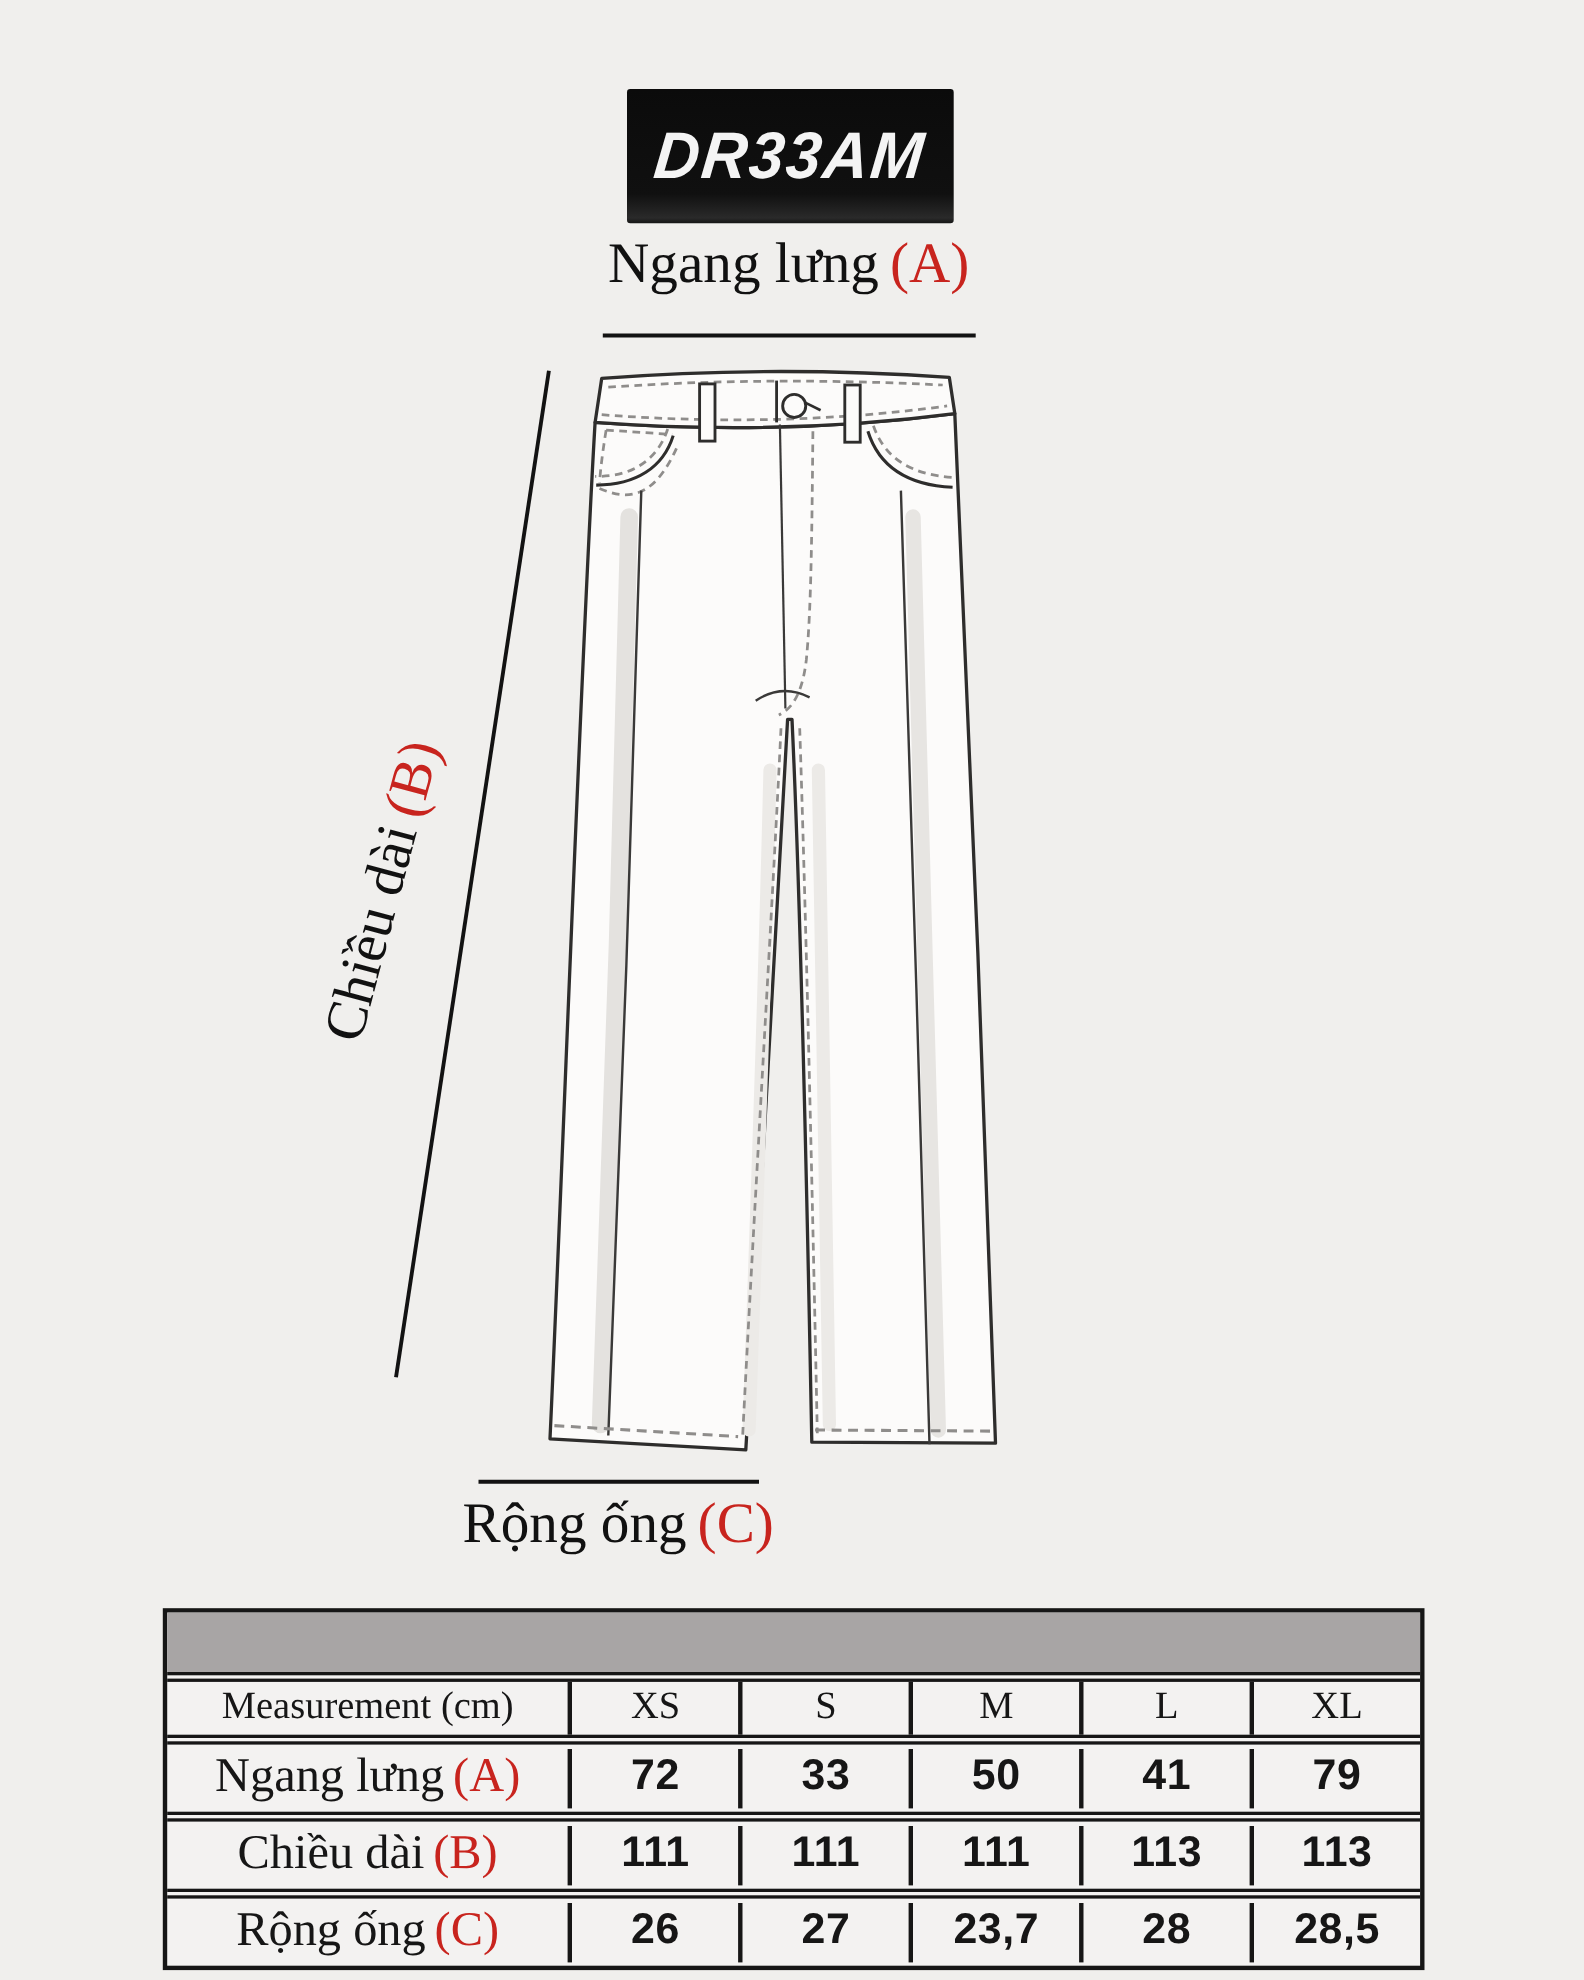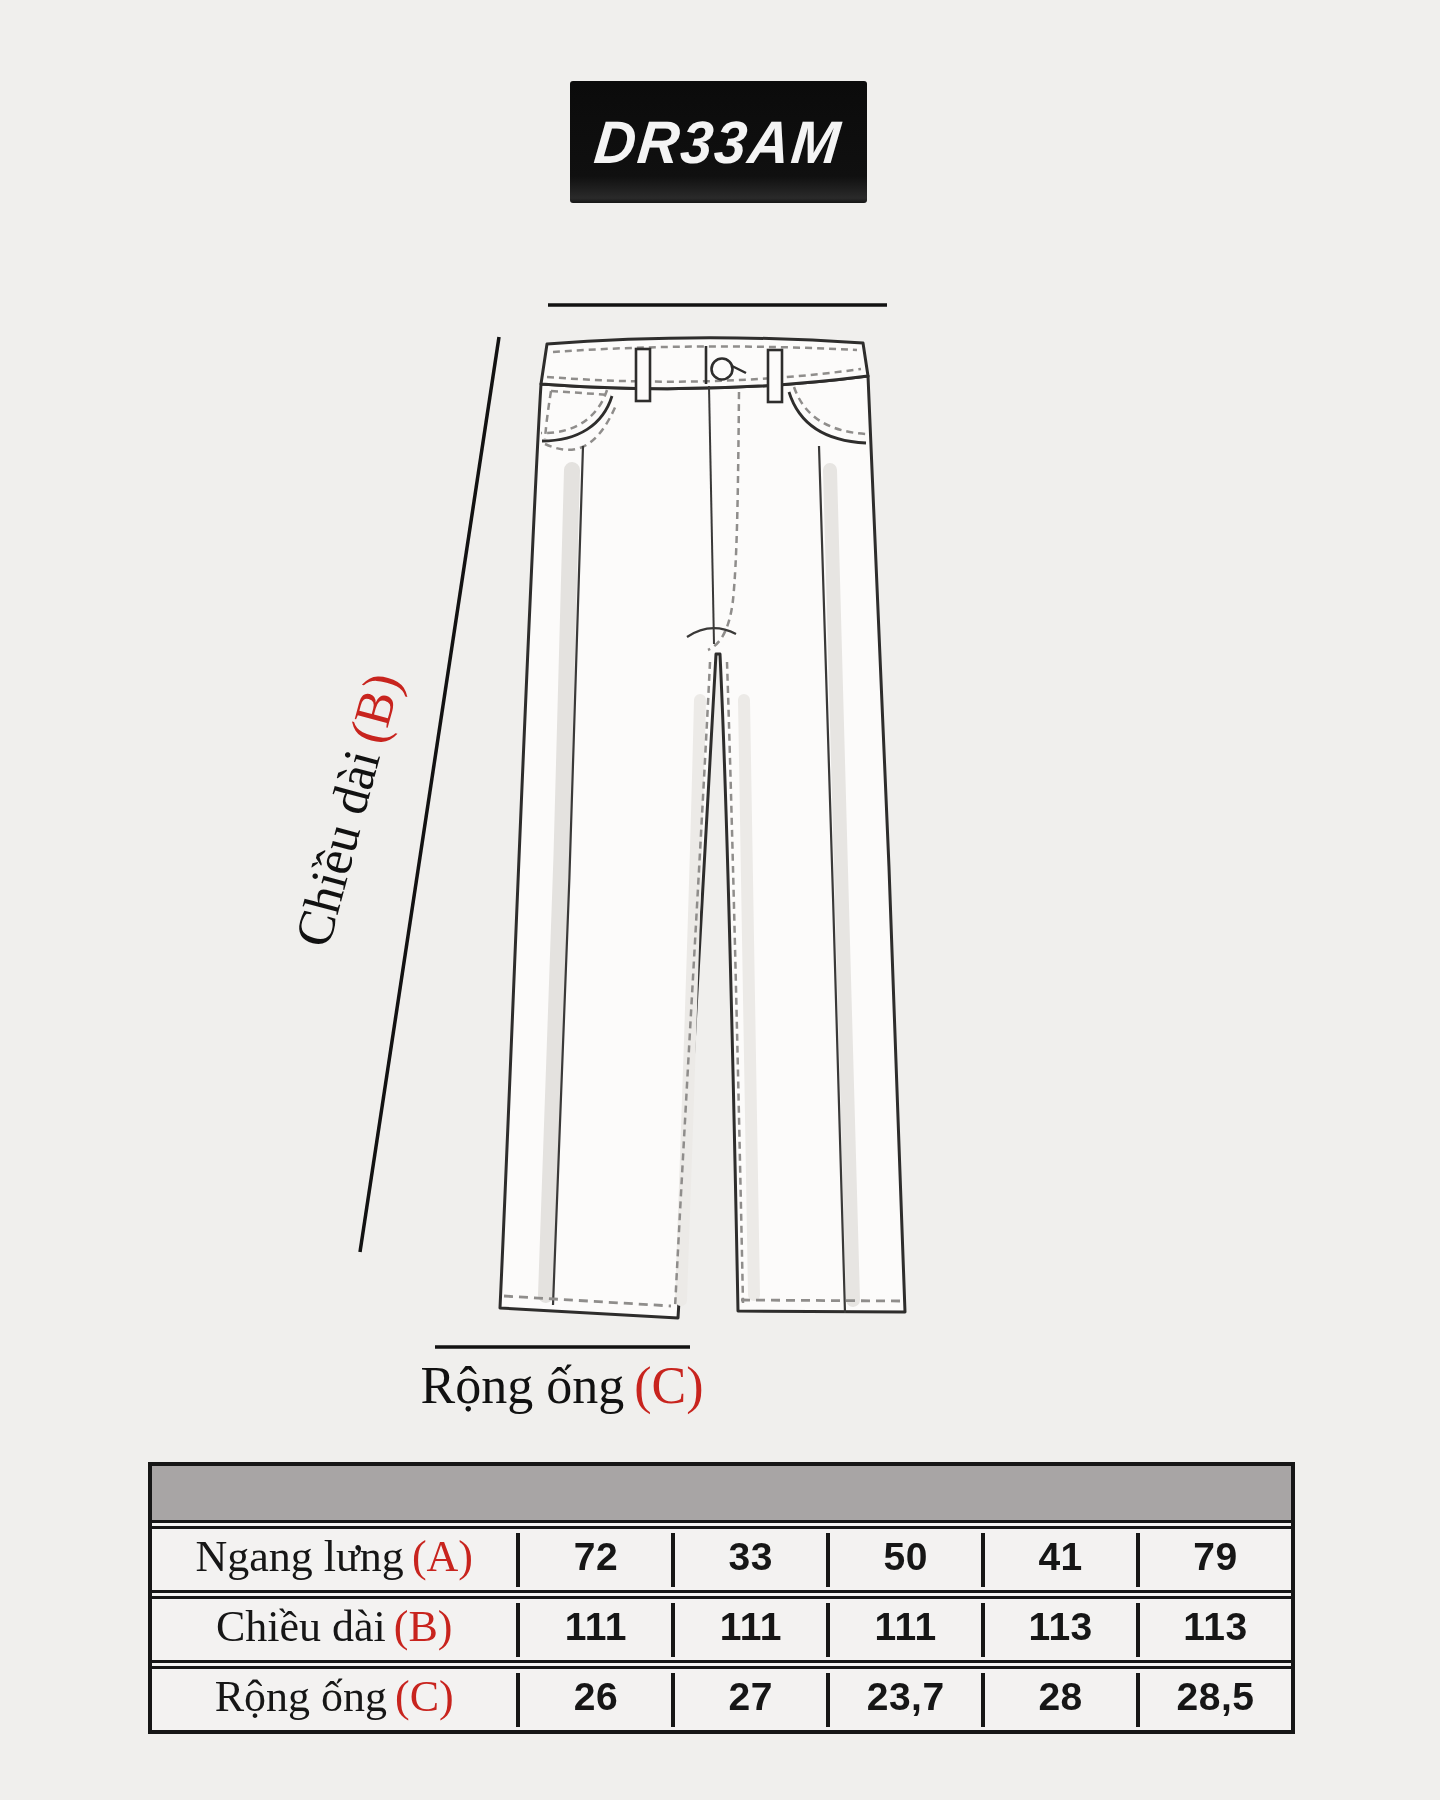--- a/index.html
+++ b/index.html
@@ -132,32 +132,43 @@
     <path d="M583,446 C576,700 564,1050 553,1305" fill="none" stroke="#3a3938" stroke-width="2.2"></path>
     <path d="M819,446 C827,700 838,1050 845,1313" fill="none" stroke="#3a3938" stroke-width="2.2"></path>
 
     <path d="M710,662 C703,810 685,1110 675,1308" fill="none" stroke="#8f8d8b" stroke-width="2.5" stroke-dasharray="7 5"></path>
     <path d="M727,662 C732,810 738,1060 743,1303" fill="none" stroke="#8f8d8b" stroke-width="2.5" stroke-dasharray="7 5"></path>
 
     <path d="M504,1296 L671,1306" fill="none" stroke="#8f8d8b" stroke-width="2.8" stroke-dasharray="9 6"></path>
     <path d="M741,1300 L901,1301" fill="none" stroke="#8f8d8b" stroke-width="2.8" stroke-dasharray="9 6"></path>
   </svg>
 
+  <div class="measure-label label-a">
+    <span>Ngang lưng</span><span class="code">(A)</span>
+  </div>
 
   <div class="measure-label label-b">
     <span>Chiều dài</span><span class="code">(B)</span>
   </div>
 
   <div class="measure-label label-c">
     <span>Rộng ống</span><span class="code">(C)</span>
   </div>
 
   <div class="size-table">
     <div class="band"></div>
 
+    <div class="grid-row head-row">
+      <div class="cell">Measurement (cm)</div>
+      <div class="cell">XS</div>
+      <div class="cell">S</div>
+      <div class="cell">M</div>
+      <div class="cell">L</div>
+      <div class="cell">XL</div>
+    </div>
 
     <div class="grid-row data-row">
       <div class="cell row-label">
         <span>Ngang lưng</span>
           <span class="code">(A)</span>
       </div>
       <div class="cell value">72</div>
       <div class="cell value">33</div>
       <div class="cell value">50</div>
       <div class="cell value">41</div>

